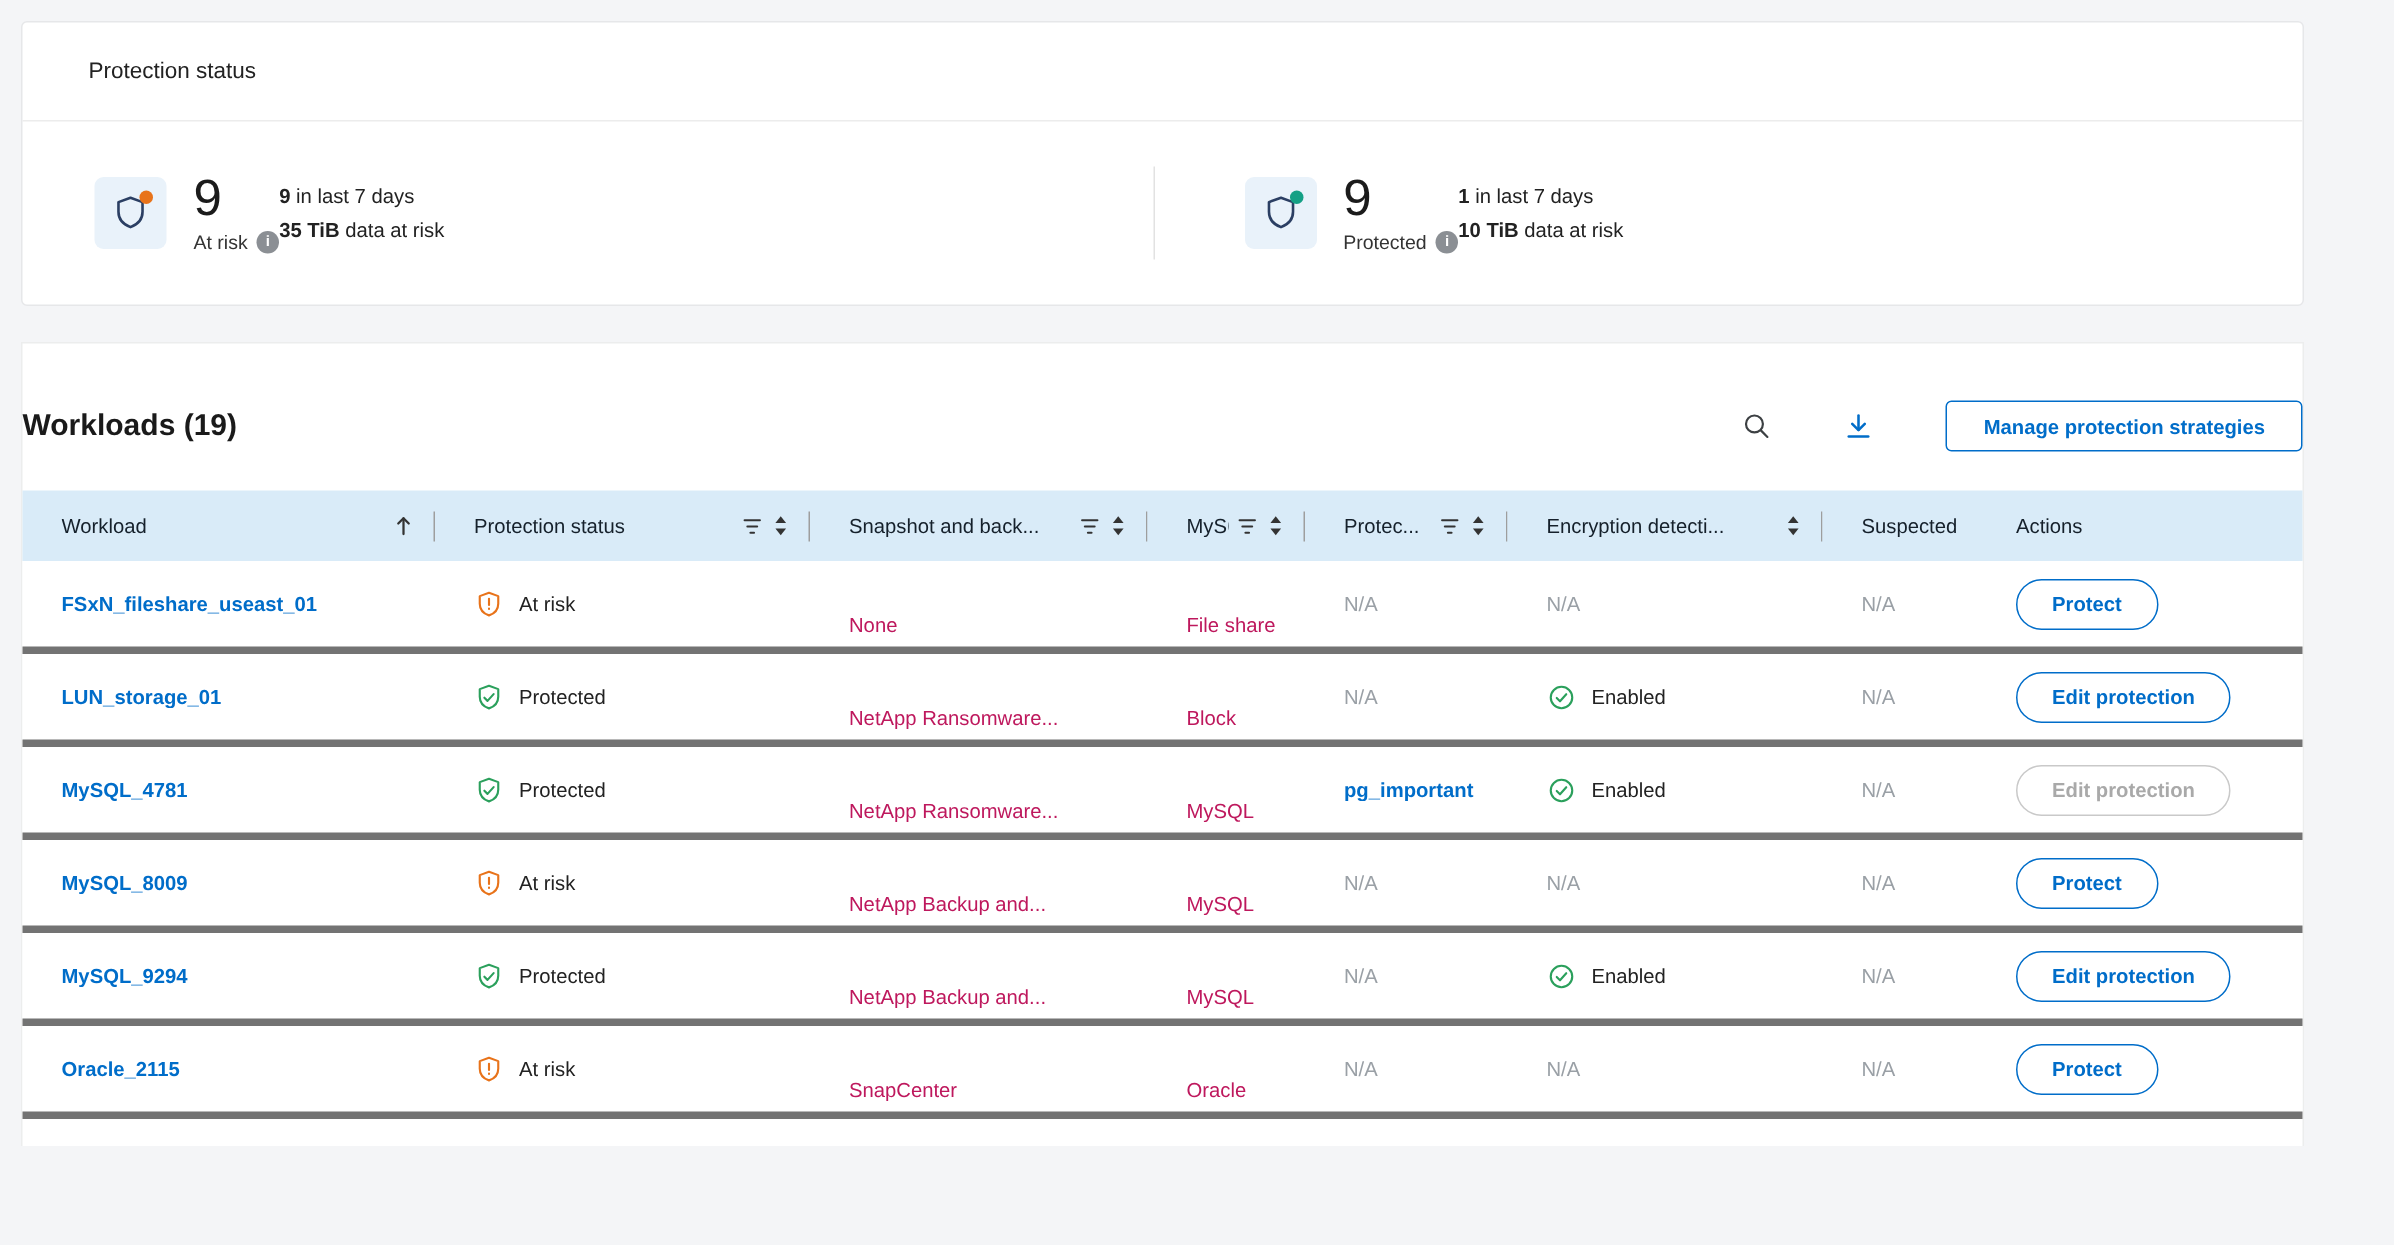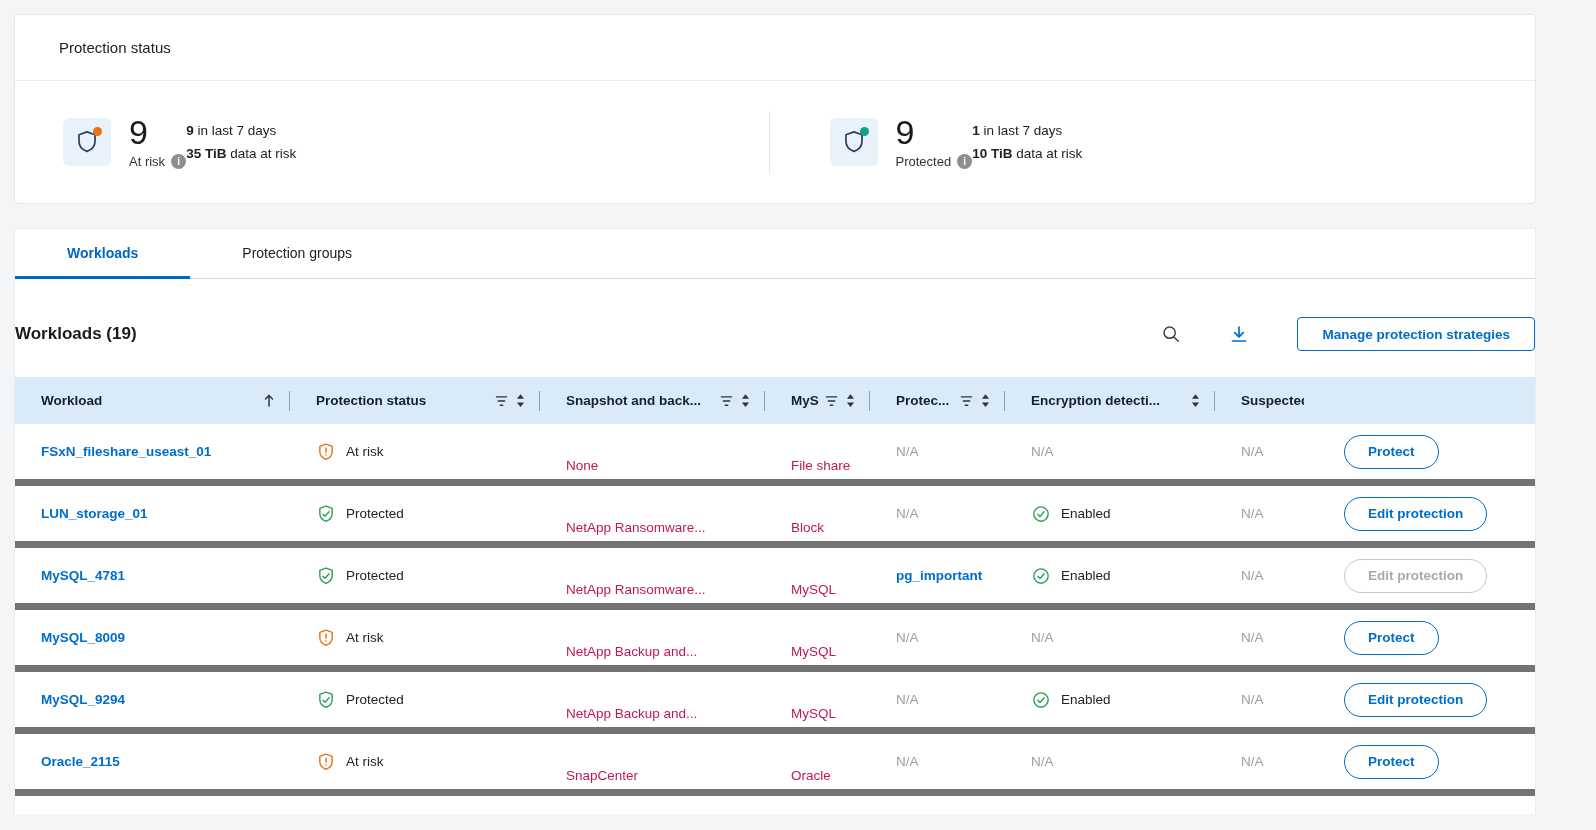--- a/index.html
+++ b/index.html
@@ -64,53 +64,53 @@
     cursor: pointer; border-bottom: 3px solid transparent;
     margin-bottom: -1px;
   }
   .tab.active { color: #0067C5; font-weight: 700; border-bottom-color: #0067C5; }
 
   .content { padding: 0 0 18px; }
   .toolbar {
     display: flex; align-items: center; justify-content: space-between;
     margin: 38px 0 26px;
   }
-  .toolbar h3 { font-size: 17px; font-weight: 700; color: #1a1a1a; }
+  .toolbar h3 { font-size: 20px; font-weight: 700; color: #1a1a1a; }
   .toolbar-actions { display: flex; align-items: center; gap: 48px; }
   .icon-btn { display: inline-flex; align-items: center; cursor: pointer; }
   .btn-outline {
     height: 34px; padding: 0 24px;
     border: 1px solid #006DC9; border-radius: 4px;
     background: #fff; color: #006DC9;
     font-family: inherit; font-size: 13.5px; font-weight: 700;
     cursor: pointer;
   }
 
   
   .thead, .tr {
     display: grid;
     grid-template-columns: 275px 250px 225px 105px 135px 210px 103px minmax(0,1fr);
   }
   .thead { background: #D9EBF8; height: 47px; align-items: center; }
   .th {
     position: relative; height: 47px;
     display: flex; align-items: center; justify-content: space-between;
     padding: 0 14px 0 26px;
-    font-size: 13.5px; font-weight: 700; color: #15202b;
+    font-size: 13.5px; font-weight: 400; color: #15202b;
     overflow: hidden; cursor: pointer;
   }
   .th-label { white-space: nowrap; overflow: hidden; }
   .th-icons { display: flex; align-items: center; gap: 7px; flex: none; margin-left: 6px; }
   .th-icon { display: inline-flex; cursor: pointer; }
   .th.hasdiv::after {
     content: ""; position: absolute; right: 0; top: 50%;
     transform: translateY(-50%);
     width: 1px; height: 20px; background: #9e9e9e;
   }
-  .tr { height: 62px; align-items: center; border-bottom: 7px solid #737373; background: #fff; }
+  .tr { height: 62px; align-items: center; border-bottom: 5px solid #737373; background: #fff; }
   .td { display: flex; align-items: center; padding-left: 26px; overflow: hidden; white-space: nowrap; min-width: 0; }
   .wl-link { color: #006DC9; font-weight: 700; font-size: 13.5px; text-decoration: none; cursor: pointer; }
   .cell-text { font-size: 13.5px; color: #be185d; margin-top: 28px; }
   .status-text { font-size: 13.5px; color: #222; }
   .na { font-size: 13.5px; color: #9aa0a6; }
   .cell-icon { display: inline-flex; margin-right: 10px; flex: none; }
   .pill {
     height: 34px; padding: 2px 23px;
     border-radius: 17px; border: 1px solid #006DC9;
     background: #fff; color: #006DC9;
@@ -169,24 +169,20 @@
         <div class="stat-text">
           <p><b>1</b><span> in last 7 days</span></p>
           <p><b>10 TiB</b><span> data at risk</span></p>
         </div>
       </div>
 
     </div>
   </section>
 
   <div class="lower">
-    <div class="tabs">
-      <div class="tab active">Workloads</div>
-      <div class="tab">Protection groups</div>
-    </div>
 
     <div class="content">
       <div class="toolbar">
         <h3>Workloads (19)</h3>
         <div class="toolbar-actions">
           <span class="icon-btn">
             <svg width="20" height="20" viewBox="0 0 22 22" fill="none" stroke="#3c4043" stroke-width="1.6" stroke-linecap="round">
                 <circle cx="9.5" cy="9.5" r="6.2"></circle>
                 <path d="M14.2 14.2L19 19"></path>
               </svg>
@@ -294,20 +290,23 @@
                   <svg width="11" height="15" viewBox="0 0 11 16" fill="#333">
                     <path d="M5.5 1.2L9.3 6H1.7z"></path>
                     <path d="M5.5 14.8L1.7 10h7.6z"></path>
                   </svg>
                 </span>
               </span>
             </div>
             <div class="th">
               <span class="th-label">Suspected u...</span>
             </div>
+            <div class="th">
+              <span class="th-label">Actions</span>
+            </div>
           </div>
         <div id="tbody">
             <div class="tr">
               <div class="td">
                 <a class="wl-link">FSxN_fileshare_useast_01</a>
               </div>
               <div class="td">
                 <span class="cell-icon">
                   <svg width="20" height="20" viewBox="0 0 24 24" fill="none" stroke="#E8731A" stroke-width="1.7" stroke-linecap="round" stroke-linejoin="round">
                     <path d="M12 2.6l7.4 2.7v6c0 4.6-2.9 7.8-7.4 9.4-4.5-1.6-7.4-4.8-7.4-9.4v-6z"></path>

